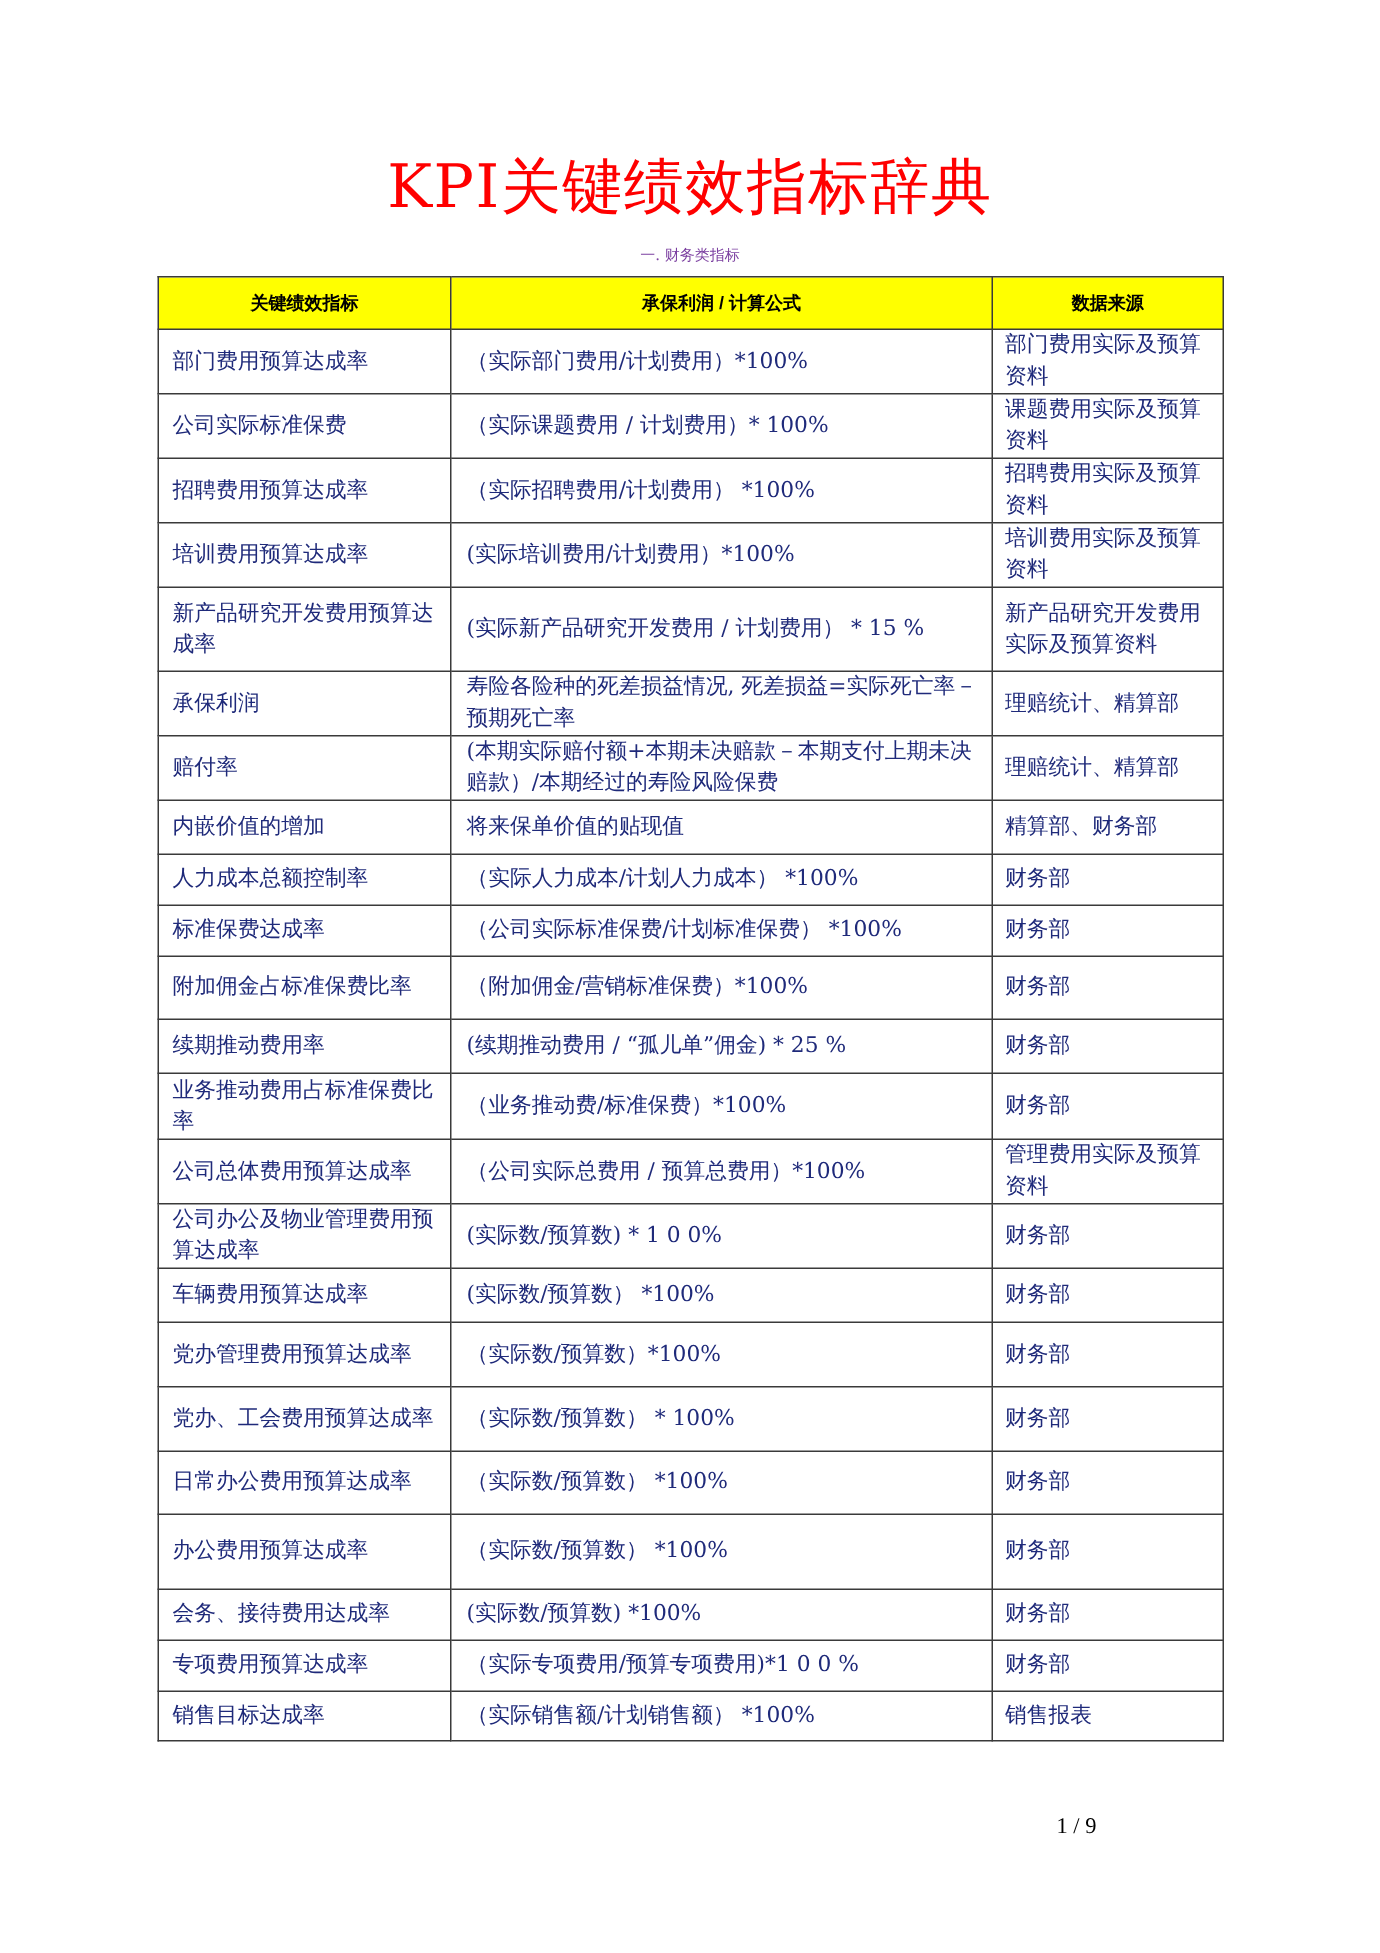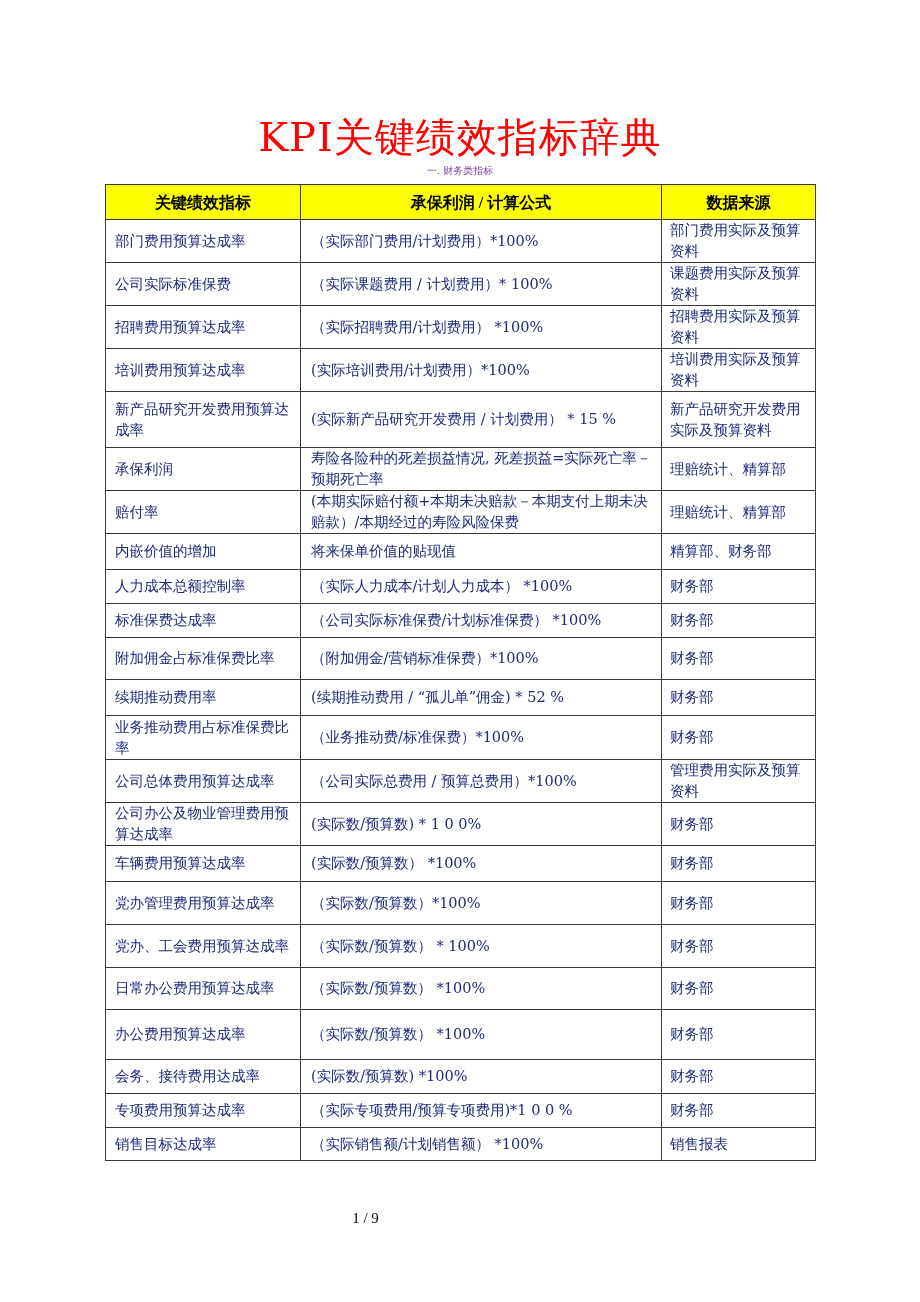--- a/index.html
+++ b/index.html
@@ -1,36 +1,36 @@
 <!DOCTYPE html>
 <html><head>
   <meta charset="utf-8">
   <style>
     html, body { margin: 0; padding: 0; background: #ffffff; }
     body { width: 920px; height: 1302px; position: relative; overflow: hidden;
            font-family: "DejaVu Serif", "Liberation Serif", serif; }
-    .title { position: absolute; left: 0; width: 920px; top: 112px; text-align: center;
+    .title { position: absolute; left: 0; width: 920px; top: 100px; text-align: center;
              color: #ff0000; font-size: 40px; line-height: 50px; letter-spacing: 1px;
              font-family: "DejaVu Serif", "Liberation Serif", serif; }
     .section { position: absolute; left: 0; width: 920px; top: 162px; text-align: center;
                color: #7b3fa0; font-size: 10px; line-height: 18px; }
     table.kpi { position: absolute; left: 105px; top: 184px; width: 710px;
                 border-collapse: collapse; table-layout: fixed; }
     table.kpi col.c1 { width: 195px; }
     table.kpi col.c2 { width: 361px; }
     table.kpi col.c3 { width: 154px; }
     table.kpi th, table.kpi td { border: 1px solid #3a3a3a; padding: 0 9px;
                vertical-align: middle; font-size: 14.5px; line-height: 21px; }
     table.kpi th { background: #ffff00; color: #000000; font-weight: bold; text-align: center;
-                   height: 34px; font-family: Liberation Serif, serif; font-size: 16px; }
+                   height: 34px; font-family: Liberation Sans, sans-serif; font-size: 12px; }
     table.kpi td { color: #1f2a7a; font-family: "DejaVu Serif", "Liberation Serif", serif; }
     table.kpi td.c1 { padding-left: 9px; }
     table.kpi td.c2 { padding-left: 10px; }
     table.kpi td.c3 { padding-left: 8px; }
-    .footer { position: absolute; left: 0; width: 731px; top: 1208px; text-align: center;
+    .footer { position: absolute; left: 0; width: 731px; top: 1208px; text-align: right;
               color: #000000; font-size: 15px; line-height: 20px;
               font-family: "Liberation Serif", "DejaVu Serif", serif; }
   </style>
 </head>
 <body>
 
 <div class="title">KPI关键绩效指标辞典</div>
 <div class="section">一.  财务类指标</div>
 
 <table class="kpi">
@@ -97,21 +97,21 @@
         <td class="c2">（公司实际标准保费/计划标准保费） *100%</td>
         <td class="c3">财务部</td>
       </tr>
       <tr style="height: 42px;">
         <td class="c1">附加佣金占标准保费比率</td>
         <td class="c2">（附加佣金/营销标准保费）*100%</td>
         <td class="c3">财务部</td>
       </tr>
       <tr style="height: 36px;">
         <td class="c1">续期推动费用率</td>
-        <td class="c2">(续期推动费用 / “孤儿单”佣金) * 52 %</td>
+        <td class="c2">(续期推动费用 / “孤儿单”佣金) * 25 %</td>
         <td class="c3">财务部</td>
       </tr>
       <tr style="height: 44px;">
         <td class="c1">业务推动费用占标准保费比率</td>
         <td class="c2">（业务推动费/标准保费）*100%</td>
         <td class="c3">财务部</td>
       </tr>
       <tr style="height: 43px;">
         <td class="c1">公司总体费用预算达成率</td>
         <td class="c2">（公司实际总费用 / 预算总费用）*100%</td>

